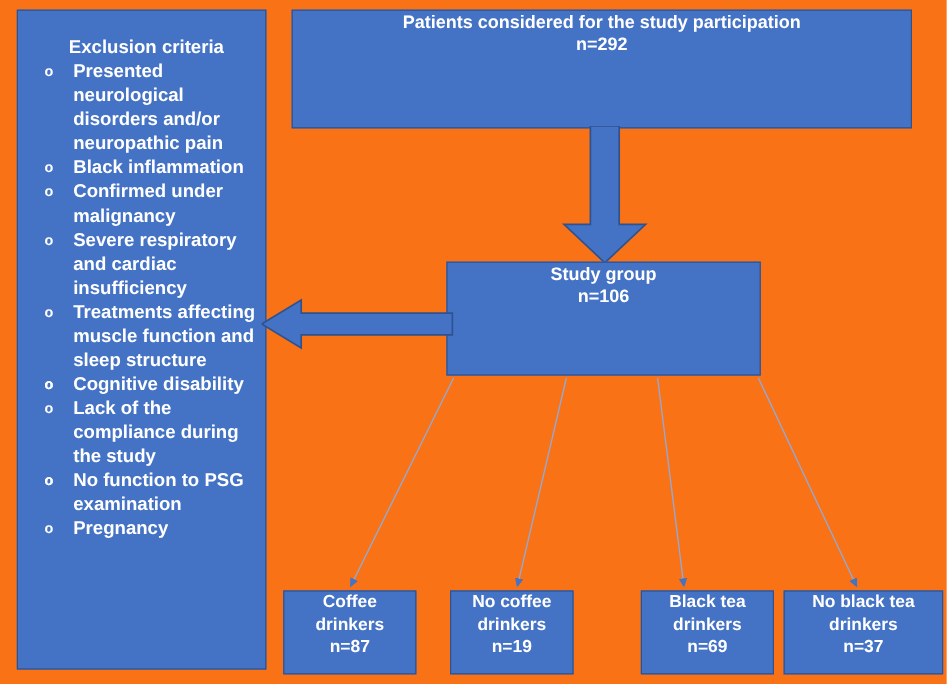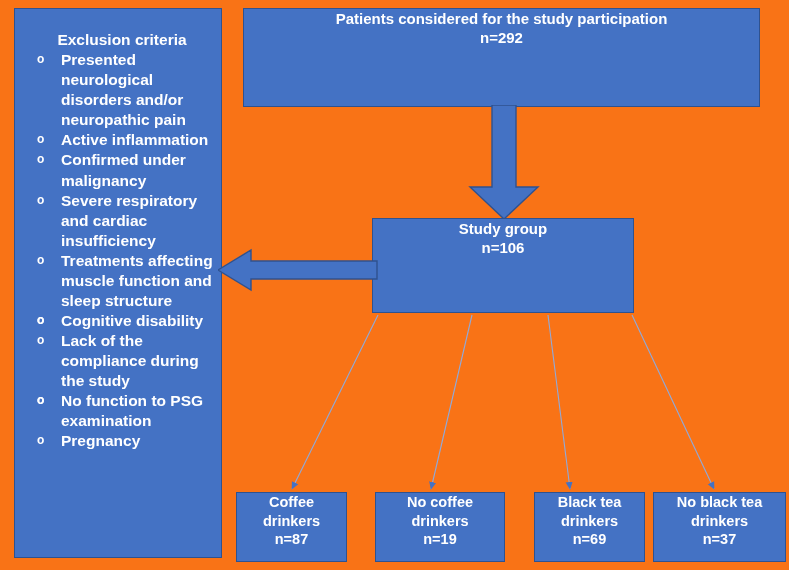--- a/index.html
+++ b/index.html
@@ -95,21 +95,21 @@
     font-size: 15px;
   }
 
   
   .leaf-box {
     top: 492px;
     height: 70px;
     font-size: 14.5px;
   }
   #leaf-box-0 { left: 236px; width: 111px; }
-  #leaf-box-1 { left: 375px; width: 130px; }
+  #leaf-box-1 { left: 375px; width: 103px; }
   #leaf-box-2 { left: 514px; width: 111px; margin-left: 20px; }
   #leaf-box-3 { left: 653px; width: 133px; }
 
   
   .block-arrow {
     position: absolute;
   }
   #arrow-down-main {
     left: 462px;
     top: 105px;
@@ -135,21 +135,21 @@
 </style>
 </head>
 <body>
 
 <div id="canvas">
 
   <div class="box" id="exclusion-box">
     <div id="exclusion-title">Exclusion criteria</div>
     <ul id="exclusion-list">
         <li><span class="bullet">o</span><span>Presented neurological disorders and/or neuropathic pain</span></li>
-        <li><span class="bullet">o</span><span>Active inflammation</span></li>
+        <li><span class="bullet">o</span><span>Black inflammation</span></li>
         <li><span class="bullet">o</span><span>Confirmed under malignancy</span></li>
         <li><span class="bullet">o</span><span>Severe respiratory and cardiac insufficiency</span></li>
         <li><span class="bullet">o</span><span>Treatments affecting muscle function and sleep structure</span></li>
         <li><span class="bullet">o</span></li>
         <li><span class="bullet">o</span><span>Cognitive disability</span></li>
         <li><span class="bullet">o</span><span>Lack of the compliance during the study</span></li>
         <li><span class="bullet">o</span></li>
         <li><span class="bullet">o</span><span>No function to PSG examination</span></li>
         <li><span class="bullet">o</span><span>Pregnancy</span></li>
       </ul>

